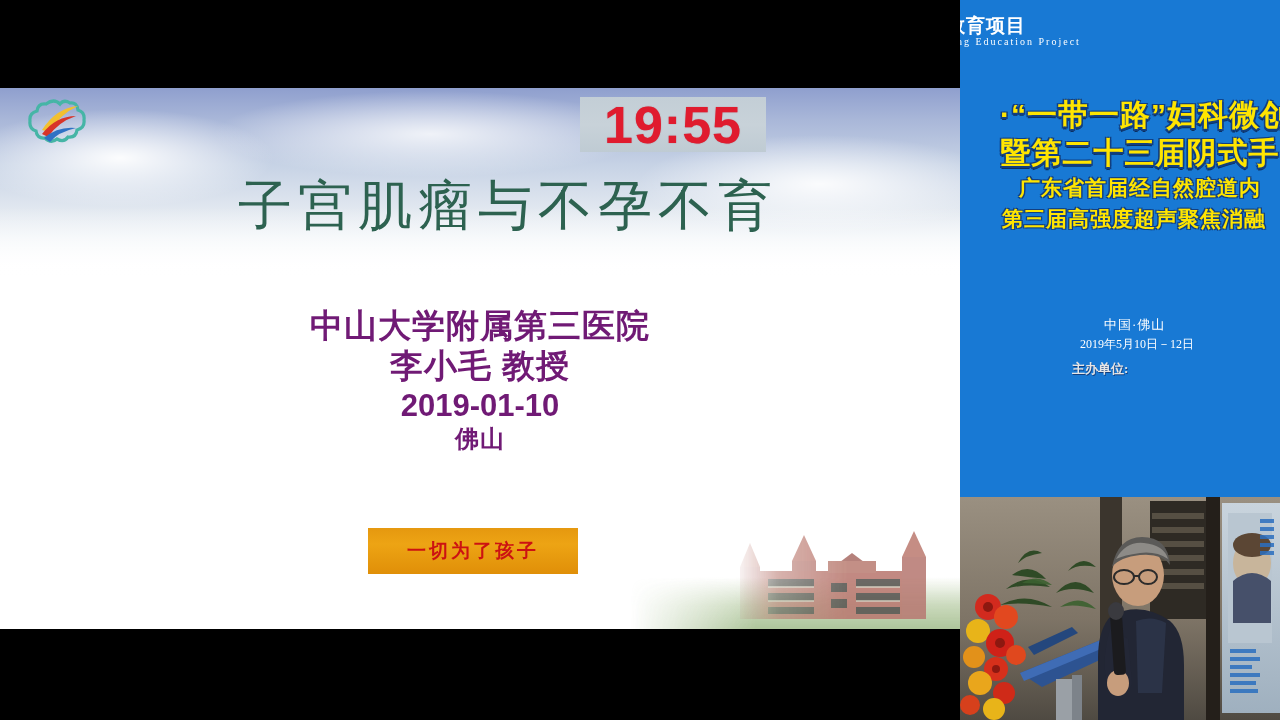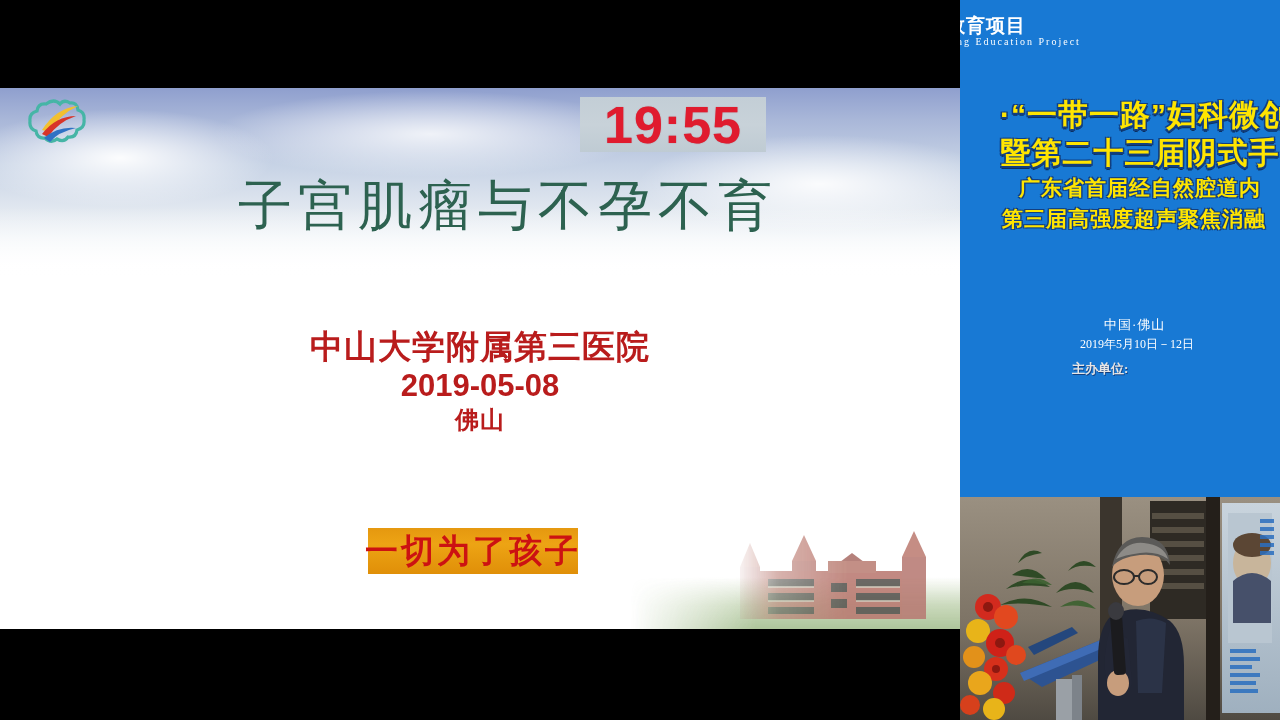--- a/index.html
+++ b/index.html
@@ -127,22 +127,21 @@
     padding-left: 28px;
   }
 
   
   .slide-body {
     position: absolute;
     left: 0;
     top: 218px;
     width: 960px;
     text-align: center;
-    color: #b91c1c;
-    margin-top: 21px;
+    color: #701a75;
   }
   .slide-body .line {
     line-height: 1.22;
     white-space: nowrap;
   }
   .line-org   { font-size: 33px; font-weight: bold; letter-spacing: 1px; }
   .line-name  { font-size: 33px; font-weight: bold; letter-spacing: 1px; }
   .line-date  { font-size: 31px; font-weight: bold; letter-spacing: 0px; }
   .line-city  { font-size: 24px; font-weight: bold; letter-spacing: 1px; }
 
@@ -153,21 +152,21 @@
     top: 440px;
     width: 210px;
     height: 46px;
     background: linear-gradient(to bottom, #e5980f 0%, #eda414 35%, #e08f08 100%);
     display: flex;
     align-items: center;
     justify-content: center;
   }
   #slogan-box .slogan-text {
     color: #cc1212;
-    font-size: 33px;
+    font-size: 19px;
     font-weight: bold;
     letter-spacing: 3px;
     font-family: "Liberation Serif", "DejaVu Serif", serif;
     white-space: nowrap;
   }
 
   
   #right-column {
     position: absolute;
     left: 960px;
@@ -363,21 +362,22 @@
     </div>
 
     <div id="timer-box">
       <span class="timer-text">19:55</span>
     </div>
 
     <div class="slide-title">子宫肌瘤与不孕不育</div>
 
     <div class="slide-body">
       <div class="line line-org">中山大学附属第三医院</div>
-      <div class="line line-date">2019-05-08</div>
+      <div class="line line-name">李小毛 教授</div>
+      <div class="line line-date">2019-01-10</div>
       <div class="line line-city">佛山</div>
     </div>
 
     <div id="slogan-box">
       <span class="slogan-text">一切为了孩子</span>
     </div>
   </div>
 
   <div class="letterbox letterbox-top"></div>
   <div class="letterbox letterbox-bottom"></div>

